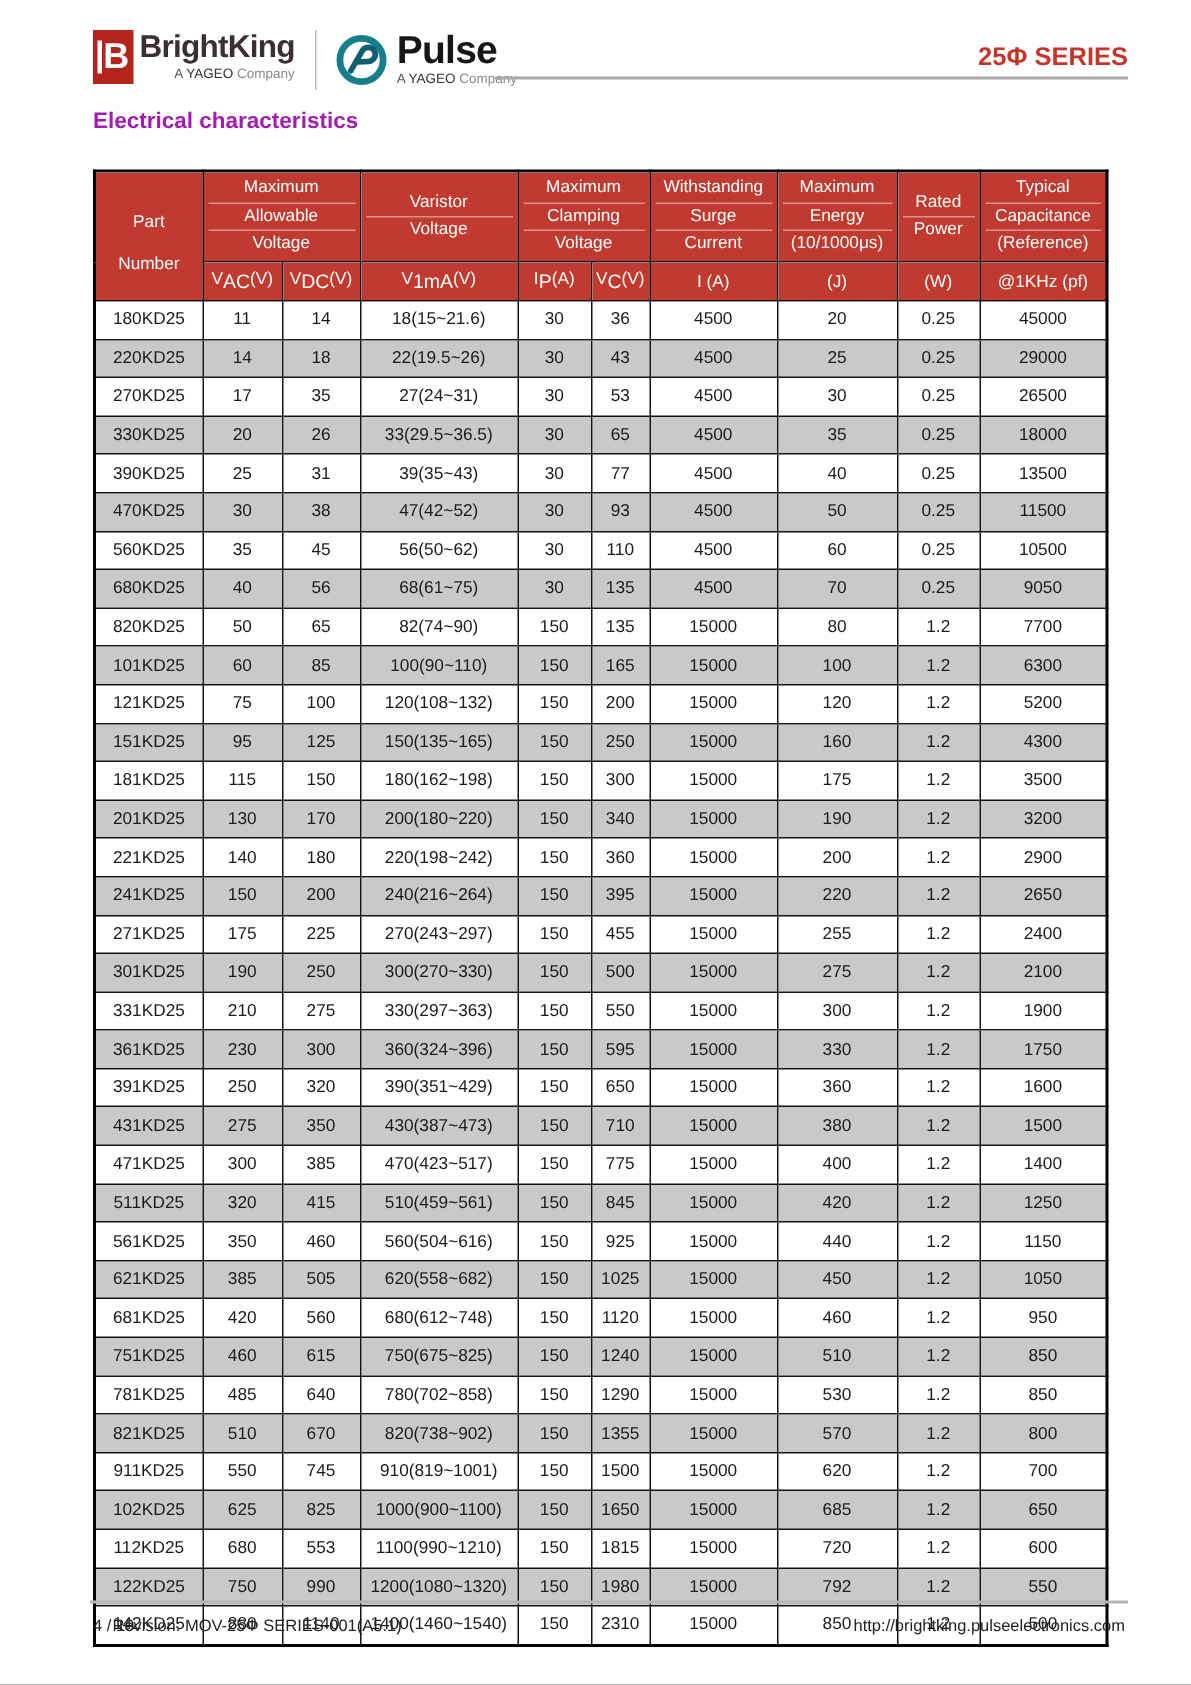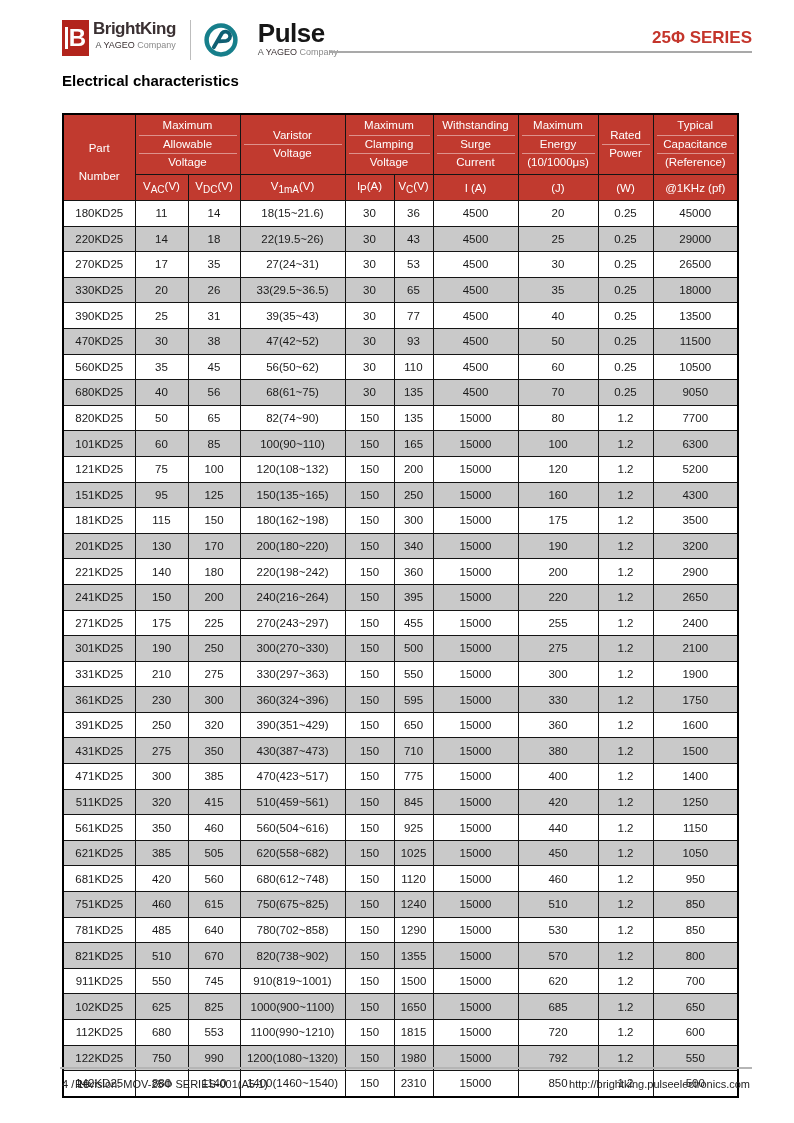--- a/index.html
+++ b/index.html
@@ -6,46 +6,46 @@
   .page{position:relative;width:794px;height:1123px;background:#ffffff;margin:0 auto;
         font-family:"Liberation Sans",sans-serif;overflow:hidden;}
 
   
   .logo-row{position:absolute;left:62px;top:20px;display:flex;align-items:flex-start;}
   .bk-block{display:flex;align-items:flex-start;}
   .bk-logo{width:27px;height:36px;background:#b2241c;display:flex;align-items:center;justify-content:center;gap:1px;}
   .bk-bar{display:block;width:3px;height:22px;background:#ffffff;}
   .bk-b{color:#ffffff;font-weight:bold;font-size:24px;line-height:1;}
   .bk-text{margin-left:4px;}
-  .brand-name{font-weight:bold;font-size:17px;color:#3a3032;line-height:1.1;letter-spacing:-0.5px;}
+  .brand-name{font-weight:bold;font-size:21px;color:#3a3032;line-height:1.1;letter-spacing:-0.5px;}
   .tagline{font-size:9px;color:#8a8a8a;text-align:right;margin-top:1px;}
   .tagline .tg-a{color:#555;}
   .tagline .tg-bold{color:#3a3032;font-weight:normal;}
   .logo-divider{width:1px;height:40px;background:#bdbdbd;margin:0 12px 0 14px;}
   .pulse-block{display:flex;align-items:flex-start;}
   .pulse-icon{margin-top:2px;}
-  .pulse-text{margin-left:19px;}
+  .pulse-text{margin-left:5px;}
   .pulse-name{font-weight:bold;font-size:26px;color:#161616;line-height:1;letter-spacing:-0.5px;}
   .series-label{position:absolute;top:28px;right:42px;color:#c4352b;font-weight:bold;font-size:17px;}
   .header-rule{position:absolute;top:51px;left:330px;width:422px;height:2px;background:#a9a9a9;}
 
-  .section-title{position:absolute;left:62px;top:72px;color:#000000;font-weight:bold;font-size:15px;}
+  .section-title{position:absolute;left:62px;top:72px;color:#a21caf;font-weight:bold;font-size:15px;}
 
   
   .tbl-wrap{position:absolute;left:62px;top:113px;}
   table{border-collapse:collapse;table-layout:fixed;width:676px;border:2px solid #000;}
   th,td{border:1px solid #141414;overflow:hidden;padding:0;}
   thead th{background:#c13a2f;color:#ffffff;font-weight:normal;vertical-align:middle;}
   .gh-row th{height:59px;}
   .ghwrap{display:flex;flex-direction:column;justify-content:center;height:100%;padding:0 3px;}
   .ghline{font-size:11.5px;line-height:1;padding:3px 0;border-bottom:1px solid rgba(255,255,255,0.45);}
   .ghline:last-child{border-bottom:none;}
   .part-th .ghline{border-bottom:none;margin-top:10px;}
   .unit-row th{height:25px;font-size:11.5px;}
-  .sub{font-size:10px;vertical-align:-2.5px;}
+  .sub{font-size:13px;vertical-align:-2.5px;}
   tbody td{height:24.6px;text-align:center;font-size:11.5px;color:#1a1a1a;background:#ffffff;}
   tbody tr.alt td{background:#c9c9c9;}
 
   
   .footer-rule{position:absolute;top:1067px;left:60px;width:692px;height:2px;background:#b5b5b5;}
   .footer{position:absolute;top:1078px;left:62px;right:44px;font-size:11px;color:#222;}
   .footer .fl{position:absolute;left:13px;top:0;}
   .footer .fc{position:absolute;left:0;right:0;top:0;text-align:left;}
   .footer .fr{position:absolute;right:0;top:0;color:#222;text-decoration:none;}
 </style>

